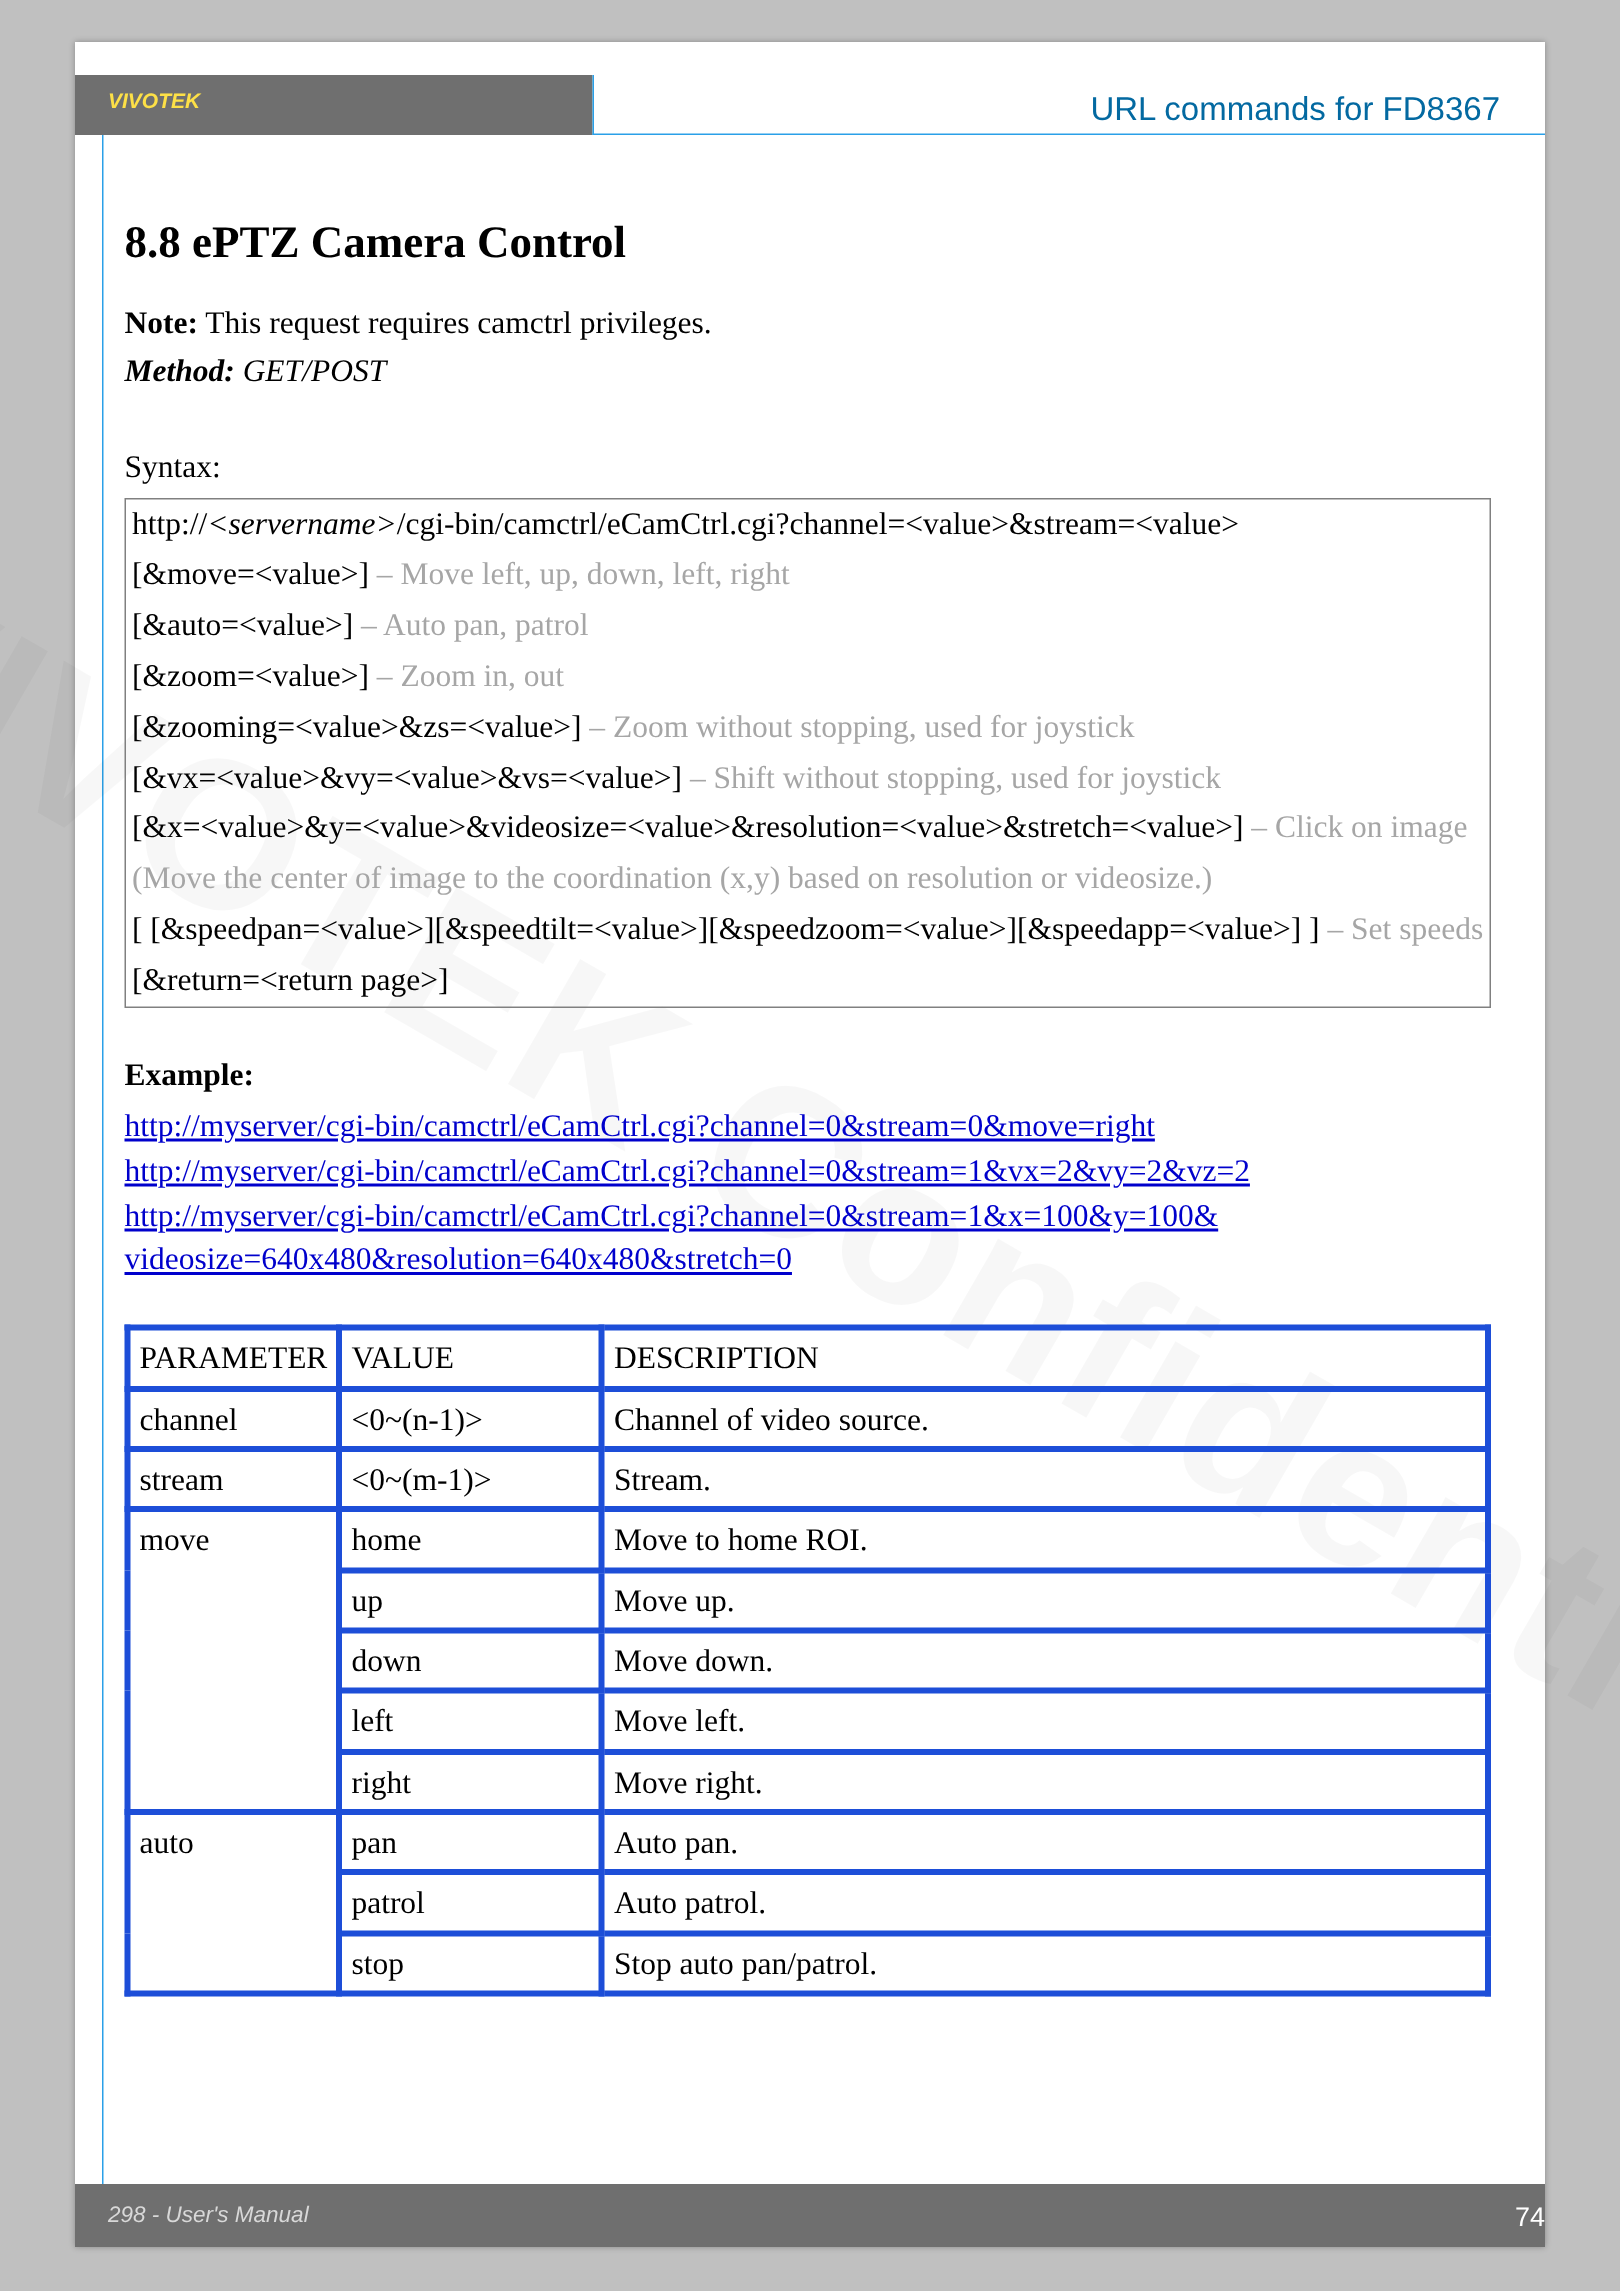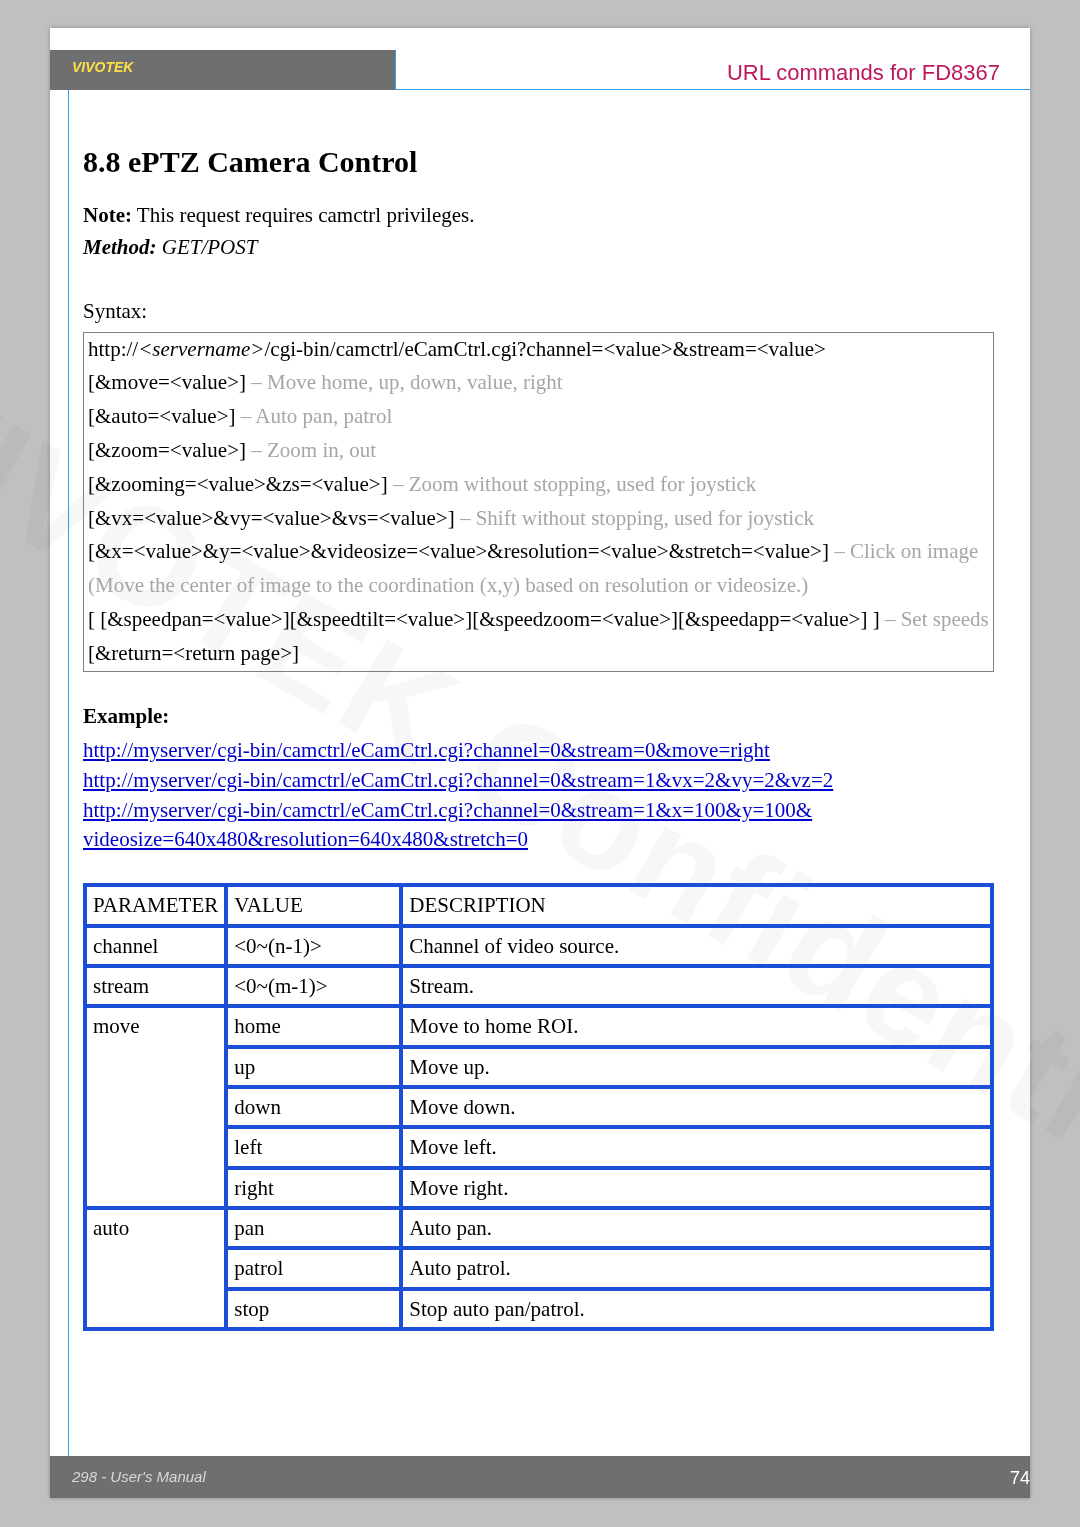--- a/index.html
+++ b/index.html
@@ -39,21 +39,21 @@
   }
   .header-right {
     position: absolute;
     right: 0; top: 0;
     width: 635px; height: 40px;
     border: 1px solid #2aa0e8;
     border-right: none;
     border-top: none;
     font-family: Arial, Helvetica, sans-serif;
     font-size: 22px;
-    color: #be185d;
+    color: #0369a1;
     text-align: right;
     padding-right: 30px;
     padding-top: 10px;
   }
   .content-frame {
     position: absolute;
     left: 18px; top: 62px;
     right: 0; bottom: 42px;
     border-left: 1px solid #2aa0e8;
   }
@@ -152,21 +152,21 @@
         <span class="bold">Method:</span><span> GET/POST</span>
       </div>
 
       <div class="syntax-label">Syntax:</div>
 
       <div class="syntax-box">
         <div class="sline">
           <span>http://</span><span class="italic">&lt;servername&gt;</span><span>/cgi-bin/camctrl/eCamCtrl.cgi?channel=&lt;value&gt;&amp;stream=&lt;value&gt;</span>
         </div>
         <div class="sline">
-          <span>[&amp;move=&lt;value&gt;]</span><span class="grey"> – Move home, up, down, value, right</span>
+          <span>[&amp;move=&lt;value&gt;]</span><span class="grey"> – Move left, up, down, left, right</span>
         </div>
         <div class="sline">
           <span>[&amp;auto=&lt;value&gt;]</span><span class="grey"> – Auto pan, patrol</span>
         </div>
         <div class="sline">
           <span>[&amp;zoom=&lt;value&gt;]</span><span class="grey"> – Zoom in, out</span>
         </div>
         <div class="sline">
           <span>[&amp;zooming=&lt;value&gt;&amp;zs=&lt;value&gt;]</span><span class="grey"> – Zoom without stopping, used for joystick</span>
         </div>

